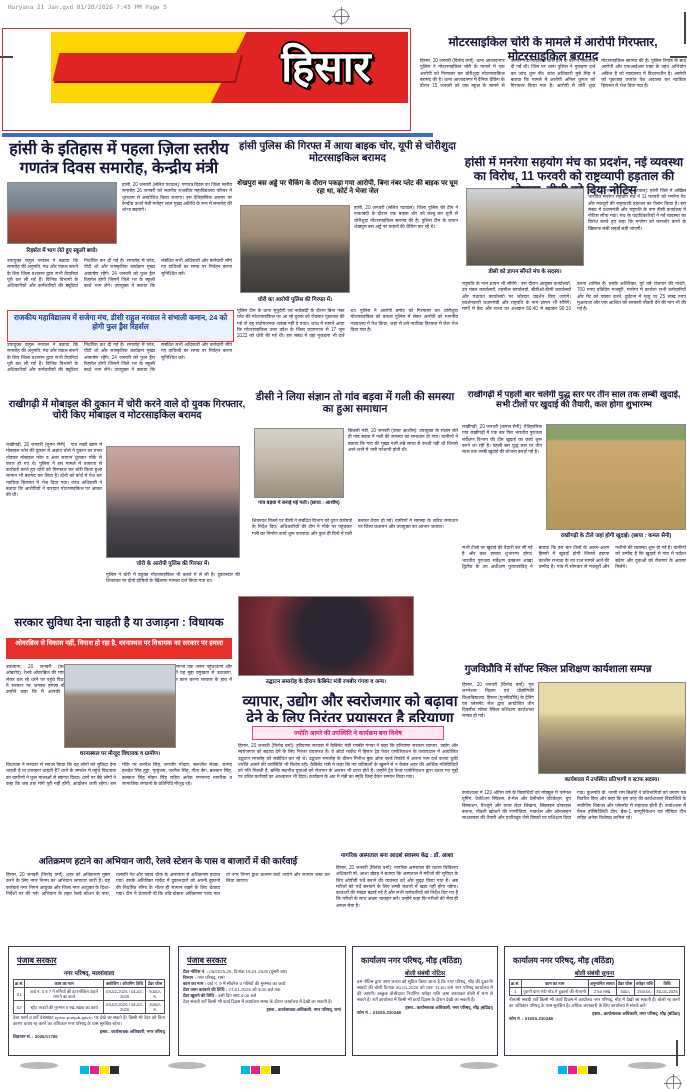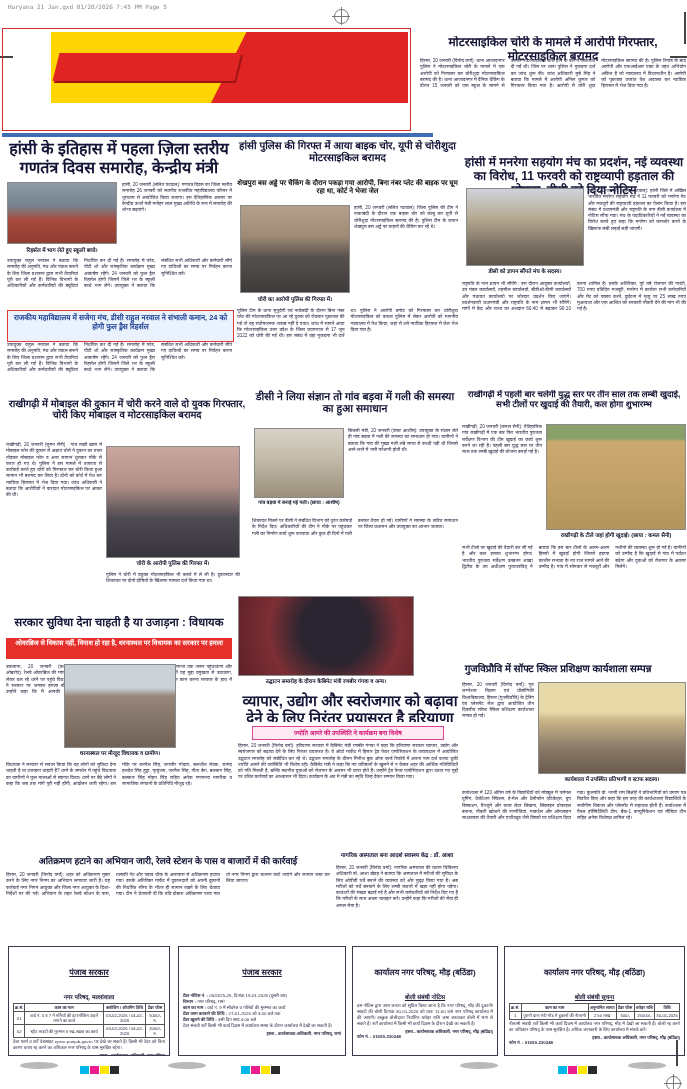--- a/index.html
+++ b/index.html
@@ -9,21 +9,21 @@
   .hl{font-weight:bold;color:#141436;text-align:center;line-height:1.16;overflow:hidden;}
   .bd{font-size:4.7px;line-height:1.34;color:#31314b;text-align:justify;overflow:hidden;}
   .cap{font-weight:bold;color:#15152c;text-align:center;overflow:hidden;font-size:5.6px;line-height:1.15;}
   .ph{border:1px solid #8a8a8a;box-sizing:border-box;}
   .c2{column-count:2;column-gap:6px;}
   .c3{column-count:3;column-gap:6px;}
   .redstrip{background:#e62e2a;color:#fff;font-weight:bold;text-align:center;overflow:hidden;}
   .pinkstrip{background:#fdeaf3;border:1px solid #e0418e;color:#d81b7a;font-weight:bold;text-align:center;overflow:hidden;}
   .hbox{background:#eaf2fd;border:1.6px solid #e23b36;color:#1d3f94;font-weight:bold;text-align:center;overflow:hidden;}
   .notice{border:1.2px solid #3a3a4a;box-sizing:border-box;padding:3px 4px;overflow:hidden;color:#2e2e46;}
-  .notice h3{margin:16px;text-align:center;font-size:8px;color:#20203a;}
+  .notice h3{margin:4px;text-align:left;font-size:8px;color:#20203a;}
   .notice h4{margin:1px 0 2px 0;text-align:center;font-size:6px;color:#20203a;}
   .ntxt{font-size:4.4px;line-height:1.35;text-align:justify;}
   .ntable{width:100%;border-collapse:collapse;margin:1px 0;}
   .ntable th,.ntable td{border:0.6px solid #555;font-size:4.2px;padding:1px;color:#2e2e46;text-align:center;line-height:1.2;}
   .sig{font-size:4.4px;text-align:right;font-weight:bold;margin-top:1px;}
   .mark{background:#444;}
   .cmyk span{display:inline-block;width:9px;height:8px;margin-right:1px;}
   .ellip{width:38px;height:7px;background:#b9b9b9;border-radius:50%;}
   .crosshair{width:15px;height:15px;border:1.3px solid #777;border-radius:50%;box-sizing:border-box;}
   .crosshair:before,.crosshair:after{content:"";position:absolute;background:#777;}
@@ -41,20 +41,21 @@
   <div class="abs mark" style="left:684px;top:12px;width:1.5px;height:32px;"></div>
   <div class="abs mark" style="left:670px;top:56px;width:17px;height:1.5px;"></div>
   <div class="abs mark" style="left:676px;top:1040px;width:1.5px;height:26px;"></div>
   <div class="abs crosshair" style="left:666px;top:1076px;"></div>
 
   <div class="abs" style="left:2px;top:28px;width:409px;height:103px;border:1.6px solid #d42a28;box-sizing:border-box;">
     <div class="abs" style="left:48px;top:3px;width:357px;height:71px;">
       <div class="abs" style="left:0;top:0;width:200px;height:100%;background:#ffd503;"></div>
       <div class="abs" style="left:160px;top:0;width:197px;height:100%;background:#e02423;clip-path:polygon(18% 0,100% 0,100% 100%,0 100%);"></div>
       <div class="abs" style="left:5px;top:21px;width:182px;height:28px;background:#e02423;transform:skewX(-14deg);box-shadow:2px 2px 0 #9d1513;"></div>
+      <div class="abs" style="left:196px;top:2px;width:158px;height:66px;line-height:66px;text-align:center;color:#fff;font-weight:bold;font-size:42px;text-shadow:-2px 0 #000,2px 0 #000,0 -2px #000,0 2px #000,3px 3px 0 #000;">हिसार</div>
     </div>
   </div>
   <div class="abs" style="left:2px;top:133px;width:431px;height:3.5px;background:#3f6cb4;"></div>
 
   <section>
     <div class="abs hl" style="left:420px;top:36px;width:266px;height:28px;font-size:12px;">मोटरसाइकिल चोरी के मामले में आरोपी गिरफ्तार, मोटरसाइकिल बरामद</div>
     <div class="abs bd c3" style="left:420px;top:58px;width:266px;height:94px;">हिसार, 20 जनवरी (विनोद वर्मा): थाना आजादनगर पुलिस ने मोटरसाइकिल चोरी के मामले में एक आरोपी को गिरफ्तार कर चोरीशुदा मोटरसाइकिल बरामद की है। थाना आजादनगर में दैनिक चैकिंग के दौरान 15 जनवरी को एक स्कूल के सामने से उसकी मोटरसाइकिल चोरी होने के बारे में शिकायत दी गई थी। जिस पर थाना पुलिस ने मुकदमा दर्ज कर जांच शुरू की। जांच अधिकारी सुबे सिंह ने बताया कि मामले में आरोपी अनिल कुमार को गिरफ्तार किया गया है। आरोपी से चोरी शुदा मोटरसाइकिल बरामद की है। पुलिस रिमांड के बाद आरोपी और एफआईआर एक्ट के तहत अभियोग अंकित है जो न्यायालय में विचाराधीन है। आरोपी को पूछताछ उपरांत पेश अदालत कर न्यायिक हिरासत में भेज दिया गया है।</div>
   </section>
 
   <section>

